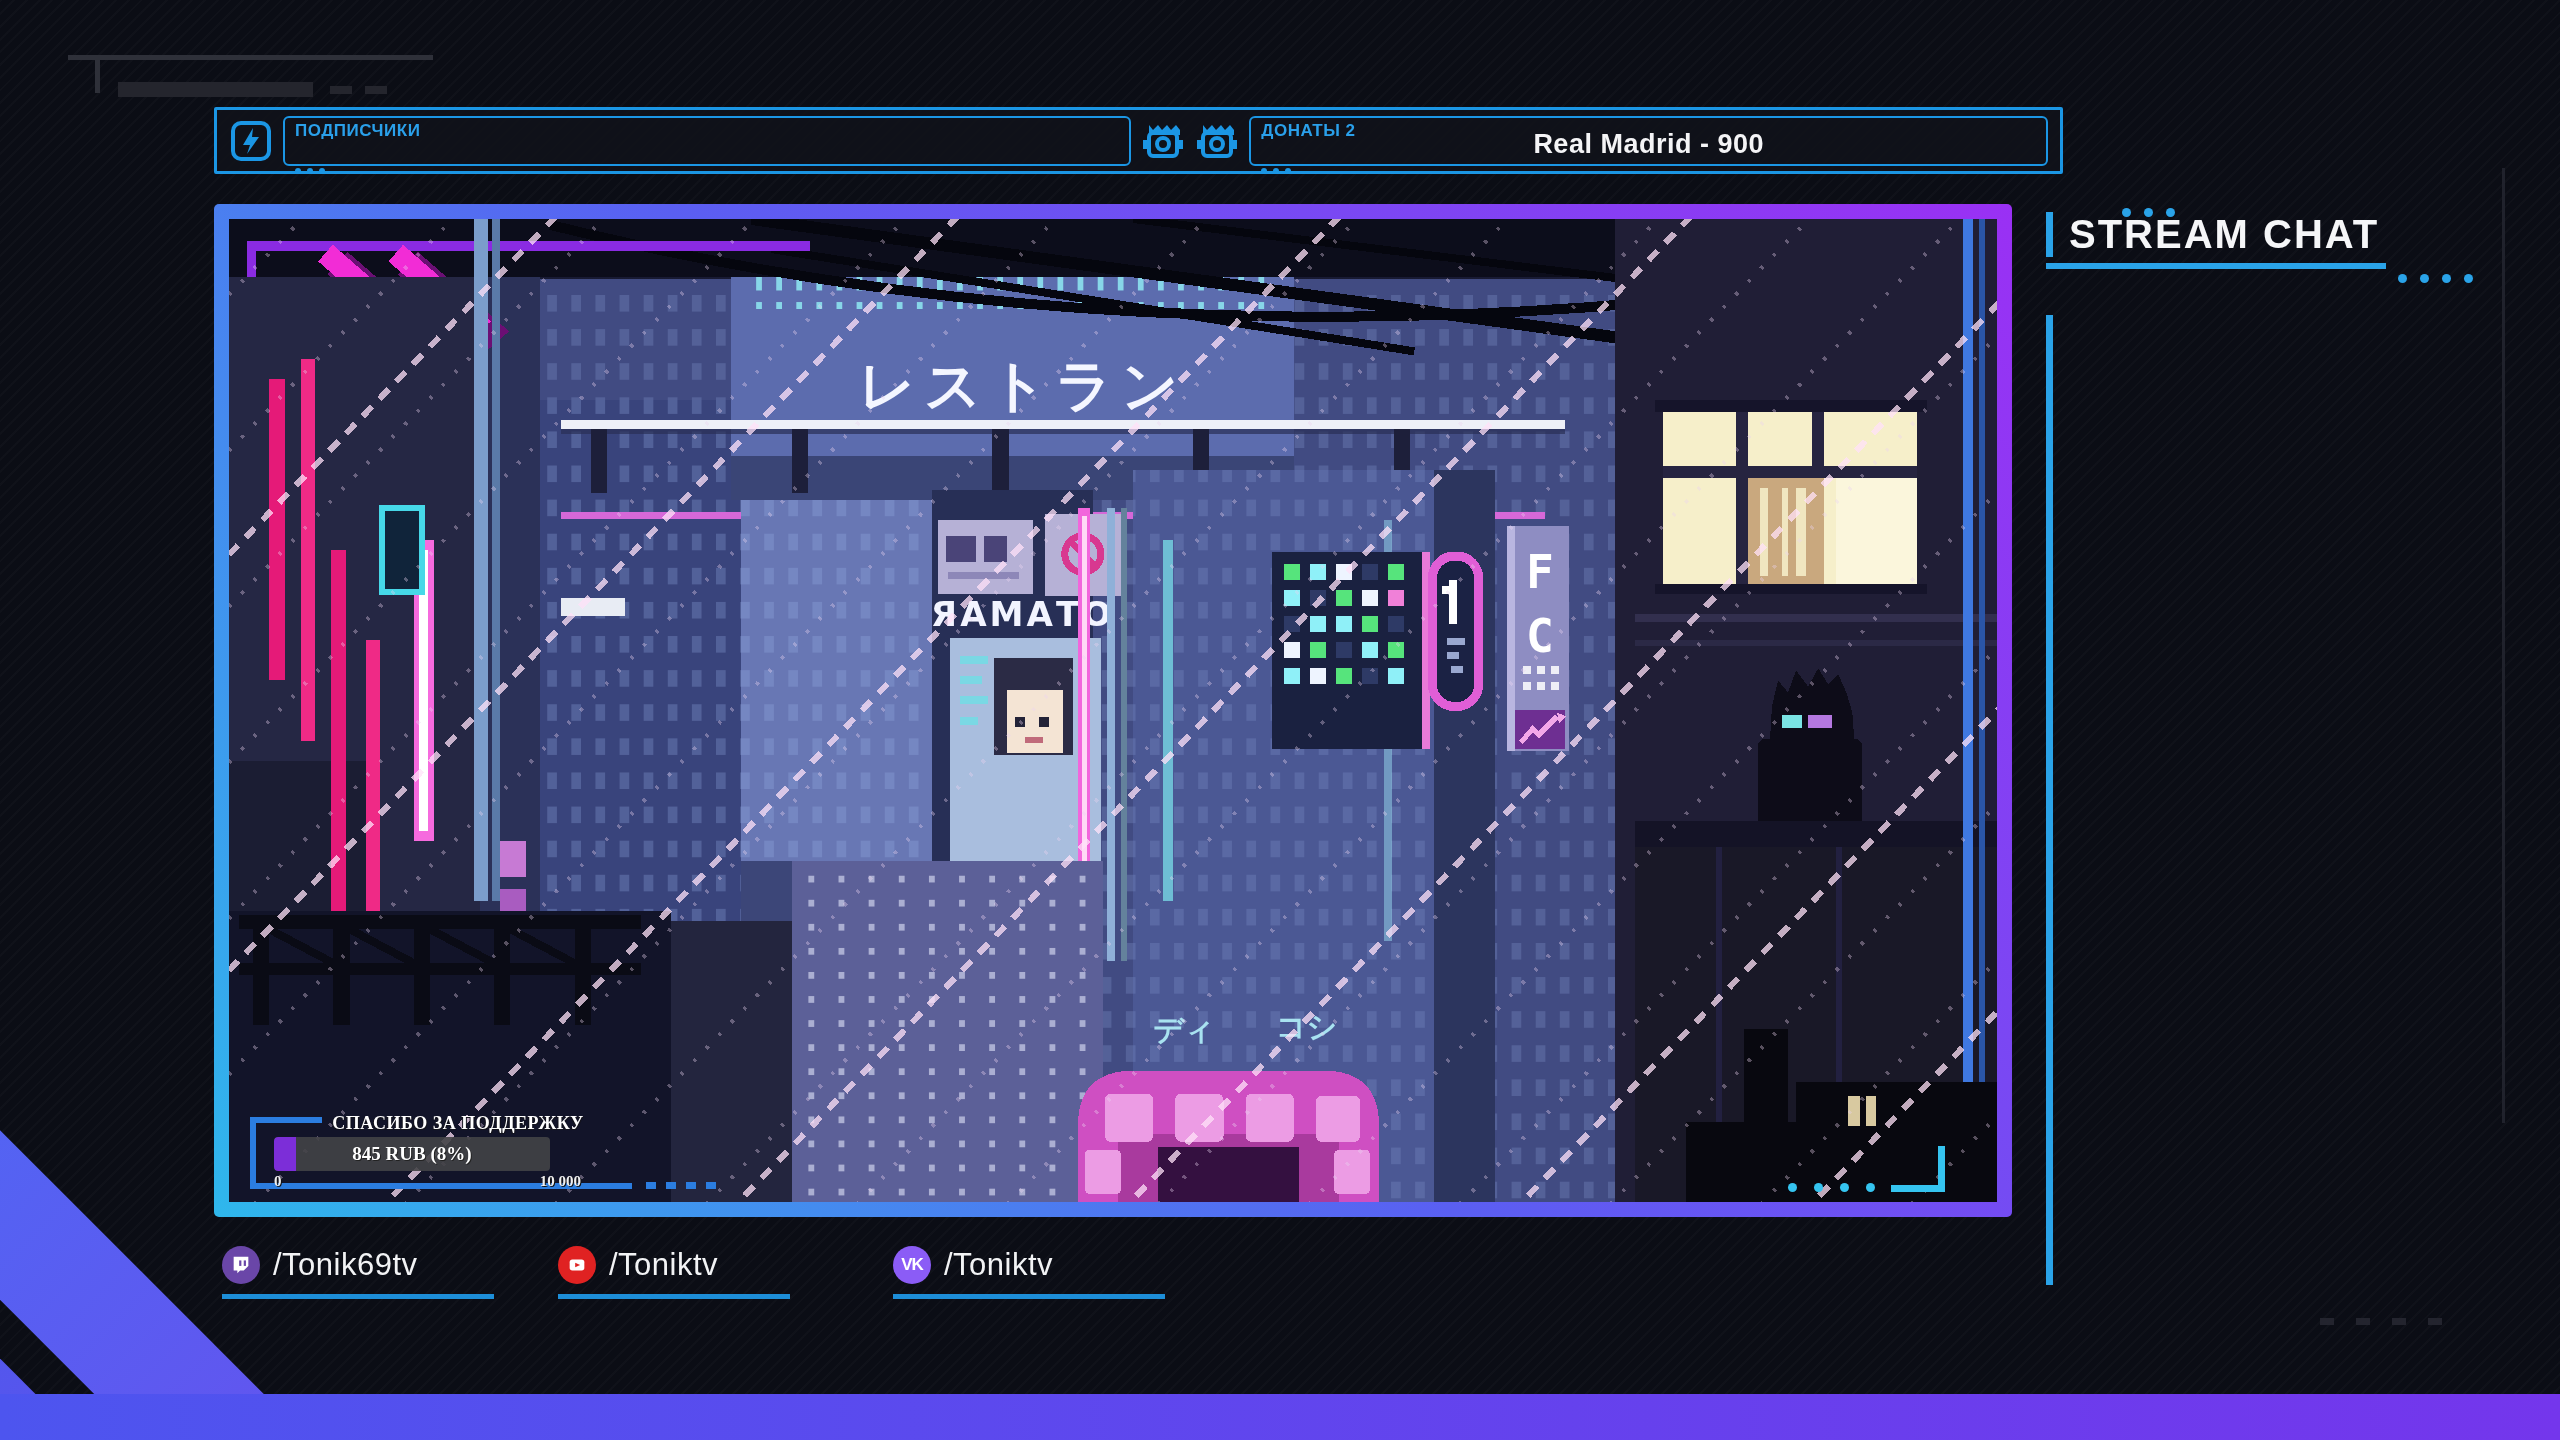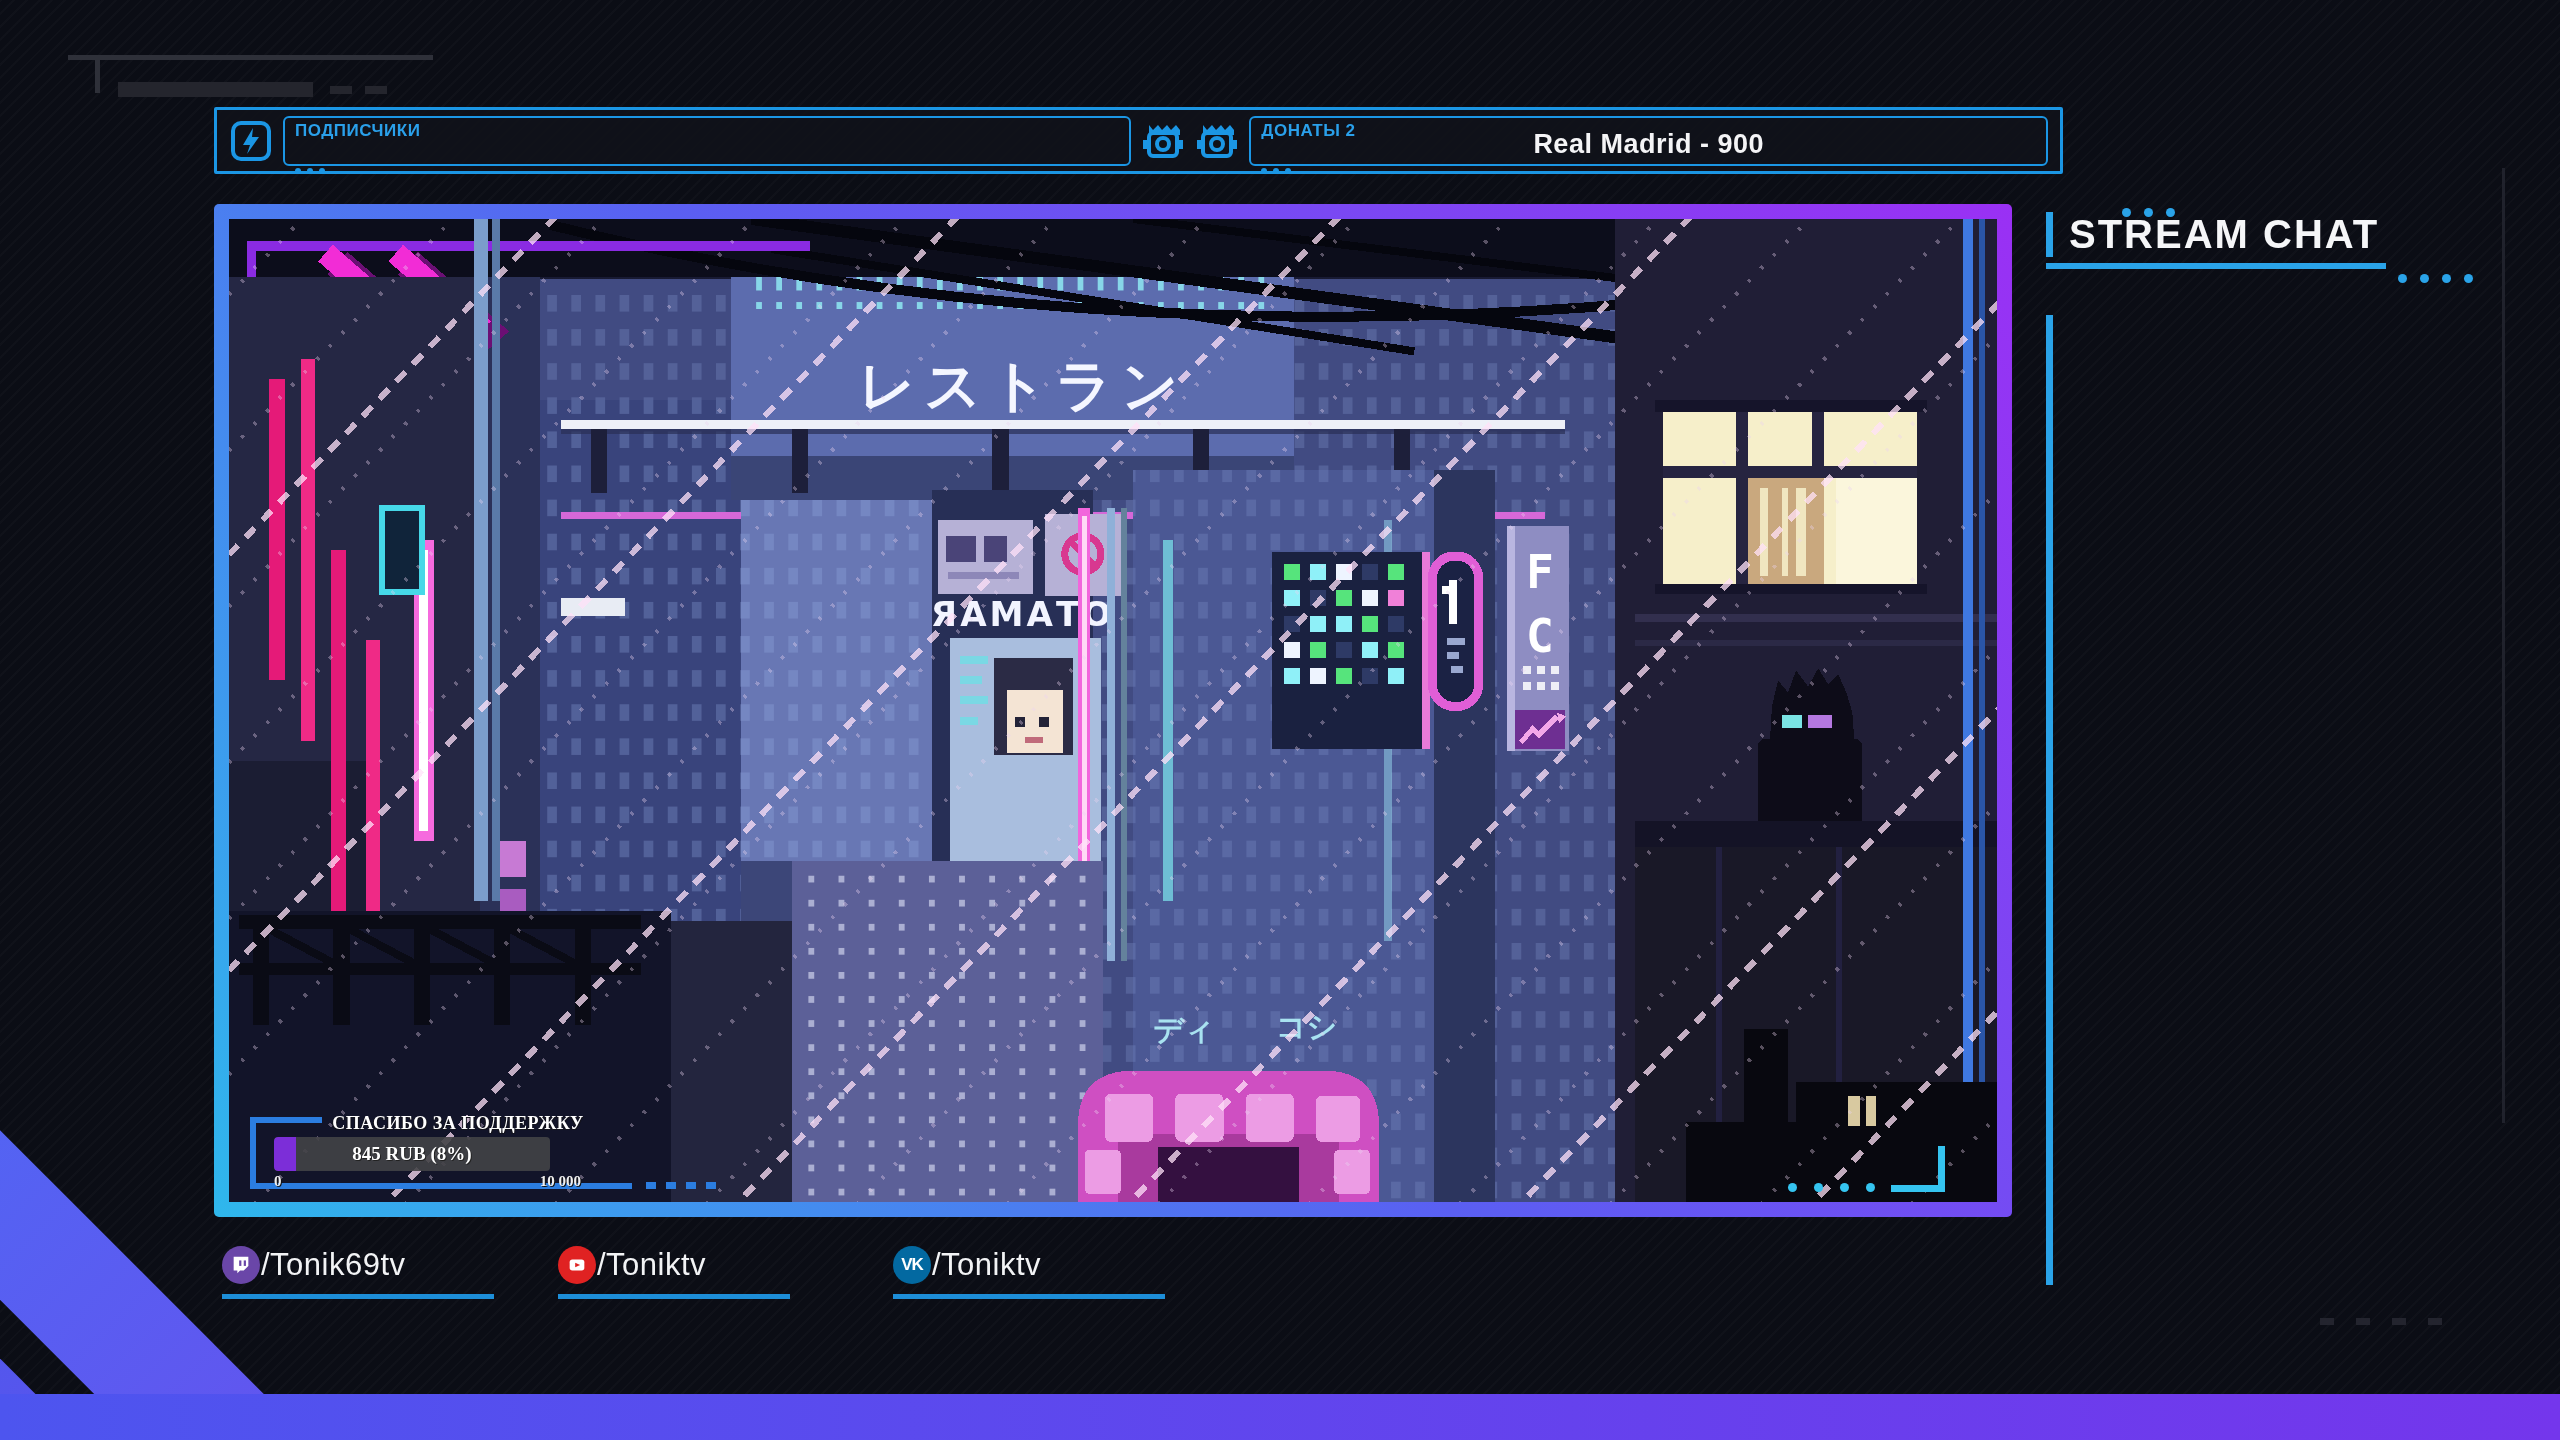--- a/index.html
+++ b/index.html
@@ -74,26 +74,26 @@
   .chat-underline { margin-top:6px; width:340px; height:6px; background:#2aa3e8; }
   .chat-dots-top { position:absolute; left:76px; top:-4px; width:9px; height:9px; border-radius:50%;
                    background:#2aa3e8; box-shadow:22px 0 0 #2aa3e8, 44px 0 0 #2aa3e8; }
   .chat-dots-right { position:absolute; left:352px; top:62px; width:9px; height:9px; border-radius:50%;
                      background:#2aa3e8; box-shadow:22px 0 0 #2aa3e8, 44px 0 0 #2aa3e8, 66px 0 0 #2aa3e8; }
   .chat-vline { position:absolute; left:2046px; top:315px; width:7px; height:970px; background:#2aa3e8; }
   .right-faint-line { position:absolute; left:2502px; top:168px; width:3px; height:955px; background:#20222c; }
 
   
   .social { position:absolute; top:1246px; z-index:3; }
-  .social-row { display:flex; align-items:center; gap:1px; }
+  .social-row { display:flex; align-items:center; gap:13px; }
   .social-icon { width:38px; height:38px; border-radius:50%; display:flex; align-items:center;
                  justify-content:center; flex:0 0 auto; }
   .social-handle { color:#f2f3f5; font-size:31px; font-weight:normal; letter-spacing:0.5px; }
   .social-underline { height:5px; background:#1d8ed8; margin-top:10px; }
-  .tw-bg { background:#6a46a8; } .yt-bg { background:#e02222; } .vk-bg { background:#0369a1; }
+  .tw-bg { background:#6a46a8; } .yt-bg { background:#e02222; } .vk-bg { background:#8b5cf6; }
   .vk-glyph { color:#fff; font-weight:bold; font-size:17px; letter-spacing:-1px; }
 
   
   .ribbon1 { position:absolute; left:25px; top:980px; width:120px; height:640px;
              background:linear-gradient(180deg,#4f68f4,#6452ee); transform:rotate(-45deg); z-index:2; }
   .ribbon2 { position:absolute; left:-55px; top:1175px; width:84px; height:460px;
              background:linear-gradient(180deg,#4a5ef0,#5f4eea); transform:rotate(-45deg); z-index:2; }
   .bottom-bar { position:absolute; left:0; right:0; bottom:0; height:46px; z-index:2;
                 background:linear-gradient(90deg,#4d55ef 0%, #7436ec 100%); }
 </style>

